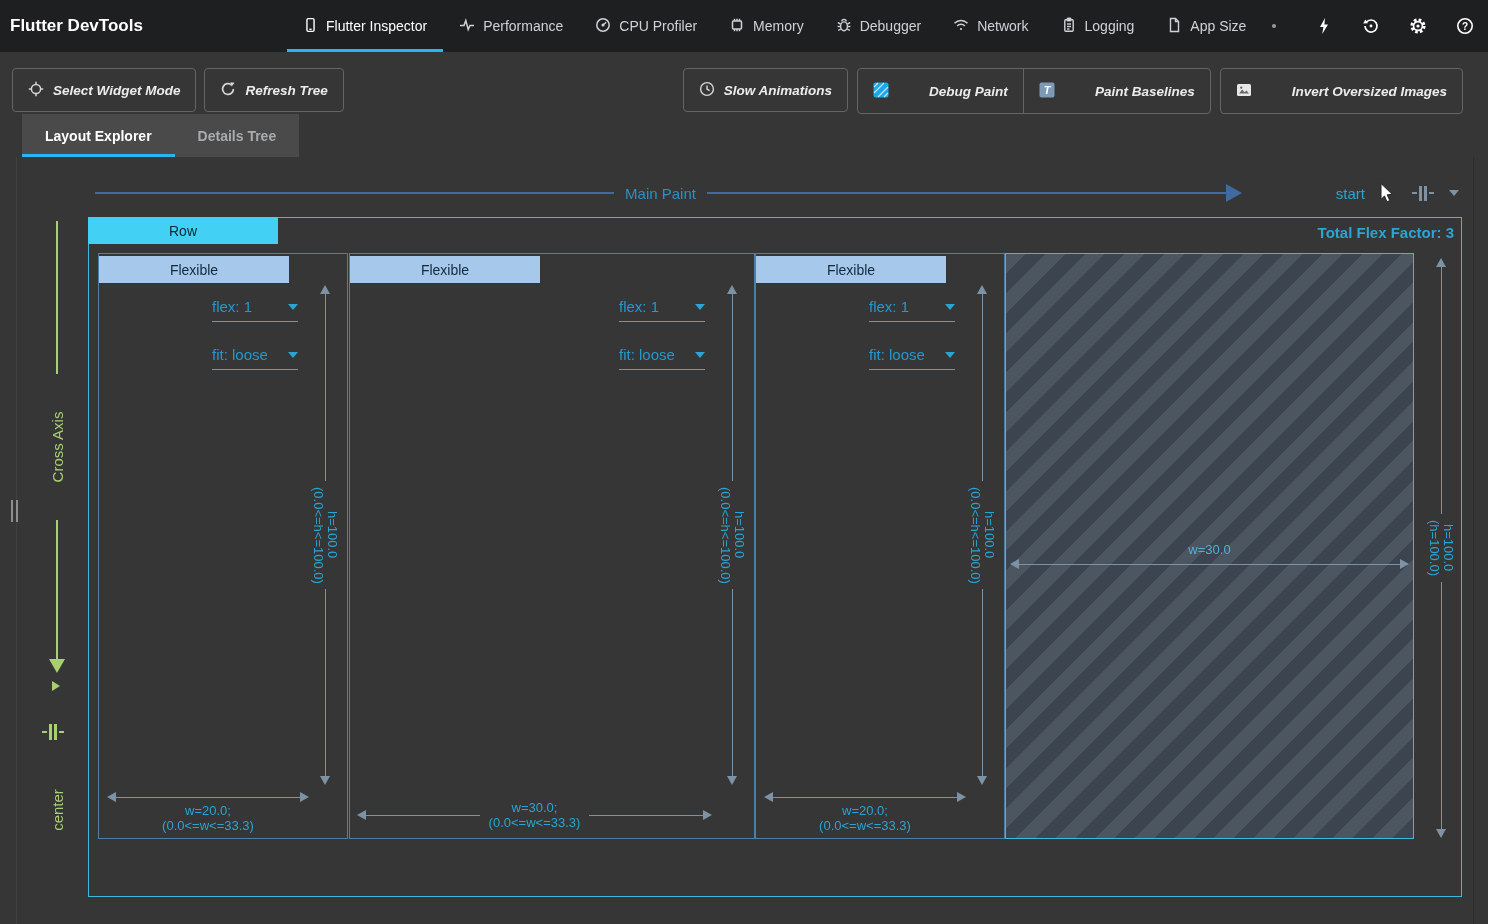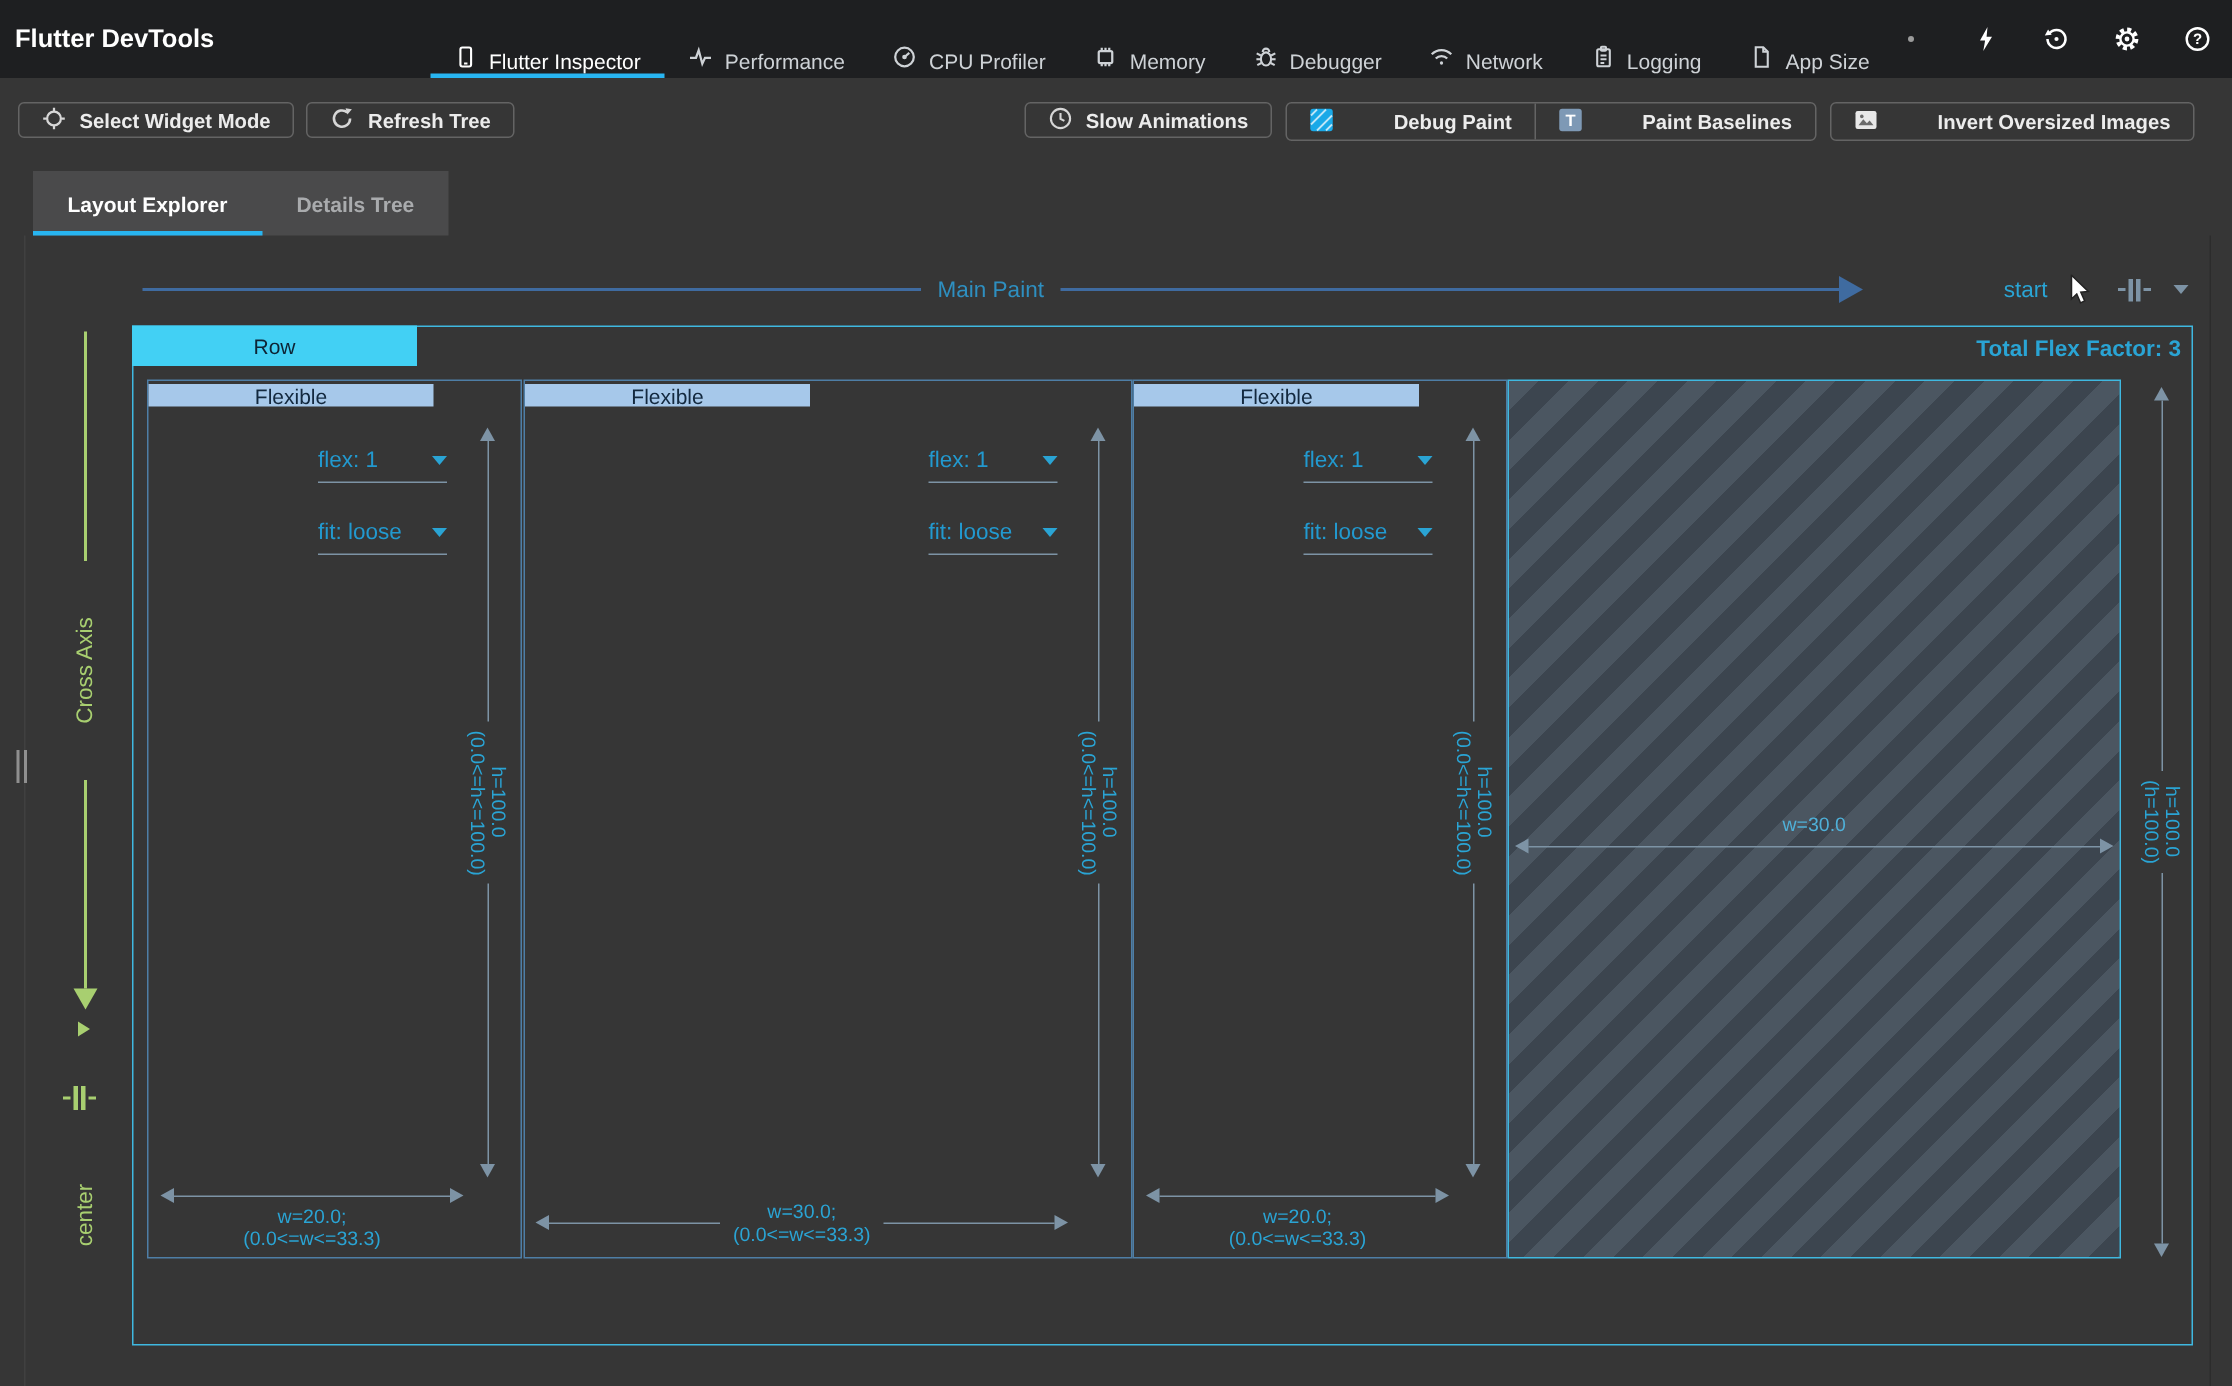--- a/index.html
+++ b/index.html
@@ -6,38 +6,38 @@
   html,body { width:1488px; height:924px; background:#363636; overflow:hidden;
               font-family:"Liberation Sans", sans-serif; }
   .stage { position:relative; width:1488px; height:924px; }
 
   
   .topbar { position:absolute; top:0; left:0; width:1488px; height:52px;
             background:#1e1f21; display:flex; align-items:stretch; }
   .app-title { width:287px; display:flex; align-items:center; padding-left:10px;
                color:#fff; font-size:17px; font-weight:bold; }
   .tabs { display:flex; }
-  .tab { display:flex; align-items:flex-end; gap:8px; padding:0 16px; color:#ced2d6;
+  .tab { display:flex; align-items:center; gap:8px; padding:0 16px; color:#ced2d6;
          font-size:14px; border-bottom:3px solid transparent; border-top:3px solid transparent;
          cursor:default; }
   .tab.active { color:#fff; border-bottom-color:#28b5f1; }
   .tab svg { flex:0 0 auto; }
   .overflow-dot { width:4px; height:4px; border-radius:50%; background:#9b9b9b;
                   align-self:center; margin:0 14px 0 10px; }
   .top-actions { display:flex; align-items:center; margin-left:auto; }
   .iconbtn { width:47px; height:52px; display:flex; align-items:center; justify-content:center;
              color:#e8e8e8; }
 
   
   .toolbar { position:absolute; top:68px; left:0; width:1488px; height:36px; }
   .toolbar-left { position:absolute; left:12px; top:0; display:flex; gap:8px; }
   .toolbar-right { position:absolute; right:25px; top:0; display:flex; gap:9px; }
-  .btn { height:24px; display:inline-flex; align-items:center; gap:9px; padding:0 15px;
+  .btn { height:44px; display:inline-flex; align-items:center; gap:9px; padding:0 15px;
          border:1px solid #646464; border-radius:4px; color:#ececec; font-size:13.5px;
-         font-weight:600; background:transparent; }
+         font-weight:600; background:transparent;font-style:italic; }
   .btngroup { display:inline-flex; border:1px solid #646464; border-radius:4px; }
   .btngroup .btn { border:none; border-radius:0;gap:40px; }
   .btngroup .btn + .btn { border-left:1px solid #646464; }
 
   
   .panel-tabs { position:absolute; top:114px; left:22px; height:43px; display:flex;
                 background:#4a4a4b; }
   .ptab { padding:0 23px; display:flex; align-items:center; font-size:14px; font-weight:bold;
           color:#a9abad; position:relative; }
   .ptab.active { color:#fff; }
@@ -93,21 +93,21 @@
   .tff { position:absolute; right:7px; top:6px; font-size:15px; font-weight:bold; color:#2aa4d4; }
 
   .flex-child { position:absolute; top:35px; height:586px; border:1px solid #4e7ea6; }
   .child1 { left:9px;   width:250px; }
   .child2 { left:260px; width:406px; }
   .child3 { left:666px; width:250px; }
   .free-space { position:absolute; top:35px; height:586px; left:916px; width:409px;
                 border:1px solid #3fb8e0;
                 background:repeating-linear-gradient(135deg,#4b5661 0px,#4b5661 14px,#3c454f 14px,#3c454f 28px); }
 
-  .widget-badge { position:absolute; top:2px; left:0; width:190px; height:15px; background:#a6c8ea;
+  .widget-badge { position:absolute; top:2px; left:0; width:190px; height:27px; background:#a6c8ea;
                   color:#13293f; font-size:14px; display:flex; align-items:center; justify-content:center; }
 
   .flexdd { position:absolute; right:49px; width:86px; display:flex; justify-content:space-between;
             align-items:center; color:#2299cf; font-size:15px; border-bottom:1px solid #7d93a5;
             padding-bottom:6px; }
   .flexdd.first { top:44px; font-weight:normal; }
   .flexdd.second { top:92px; }
 
   
   .vdim { position:absolute; display:flex; flex-direction:column; align-items:center; }

